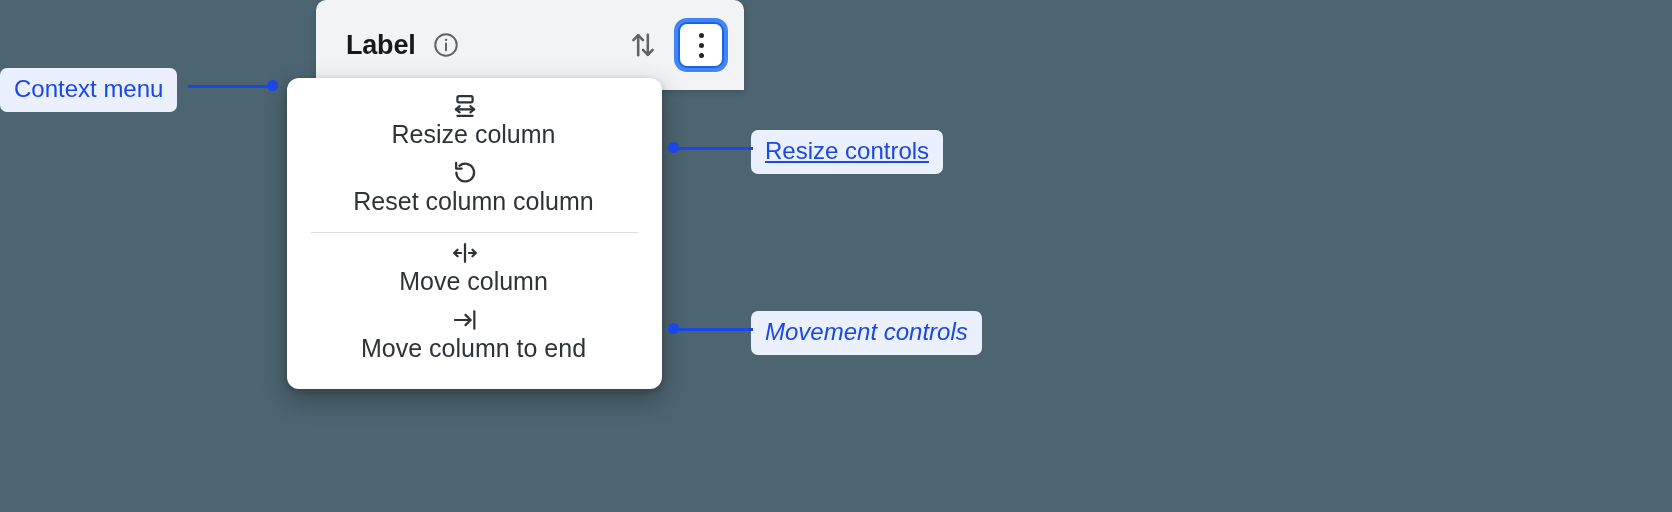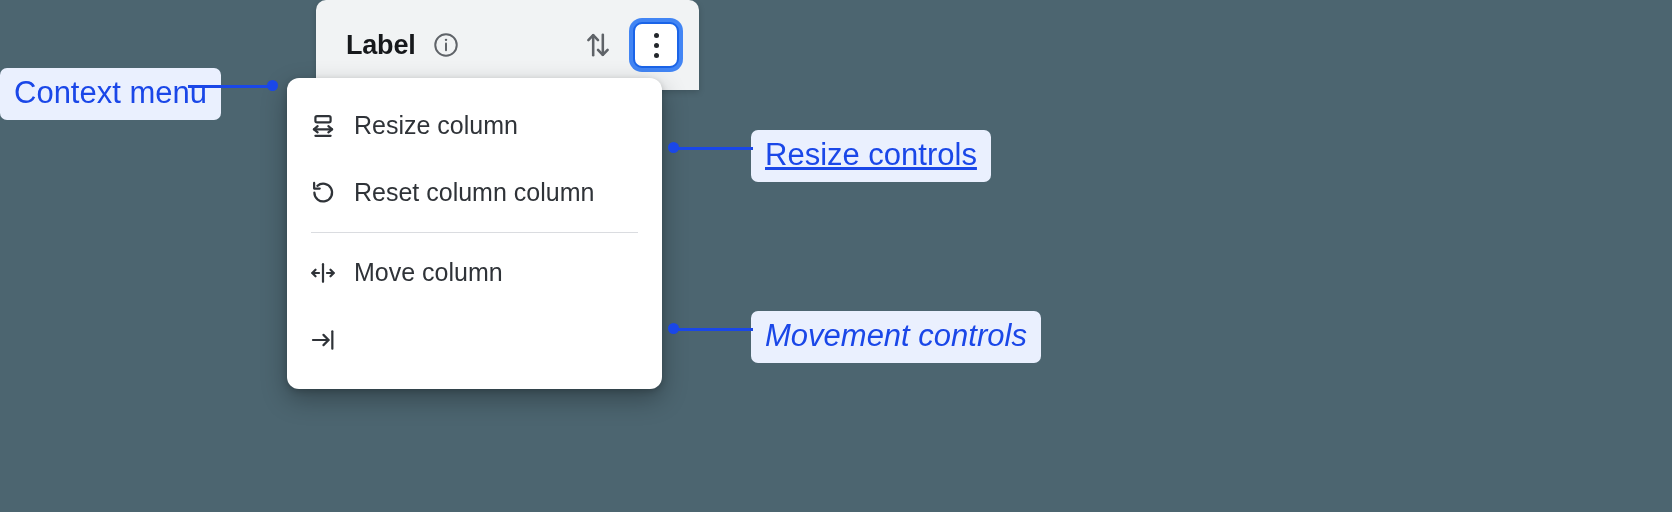--- a/index.html
+++ b/index.html
@@ -17,21 +17,21 @@
   .stage {
     position: absolute;
     inset: 0;
   }
 
   
   .column-header {
     position: absolute;
     left: 316px;
     top: 0px;
-    width: 383px;
+    width: 428px;
     height: 90px;
     background: #f1f3f4;
     border-radius: 10px 10px 0 0;
     box-sizing: border-box;
     display: flex;
     align-items: center;
     padding: 0 20px 0 30px;
     box-shadow: 0 2px 6px rgba(0,0,0,0.18);
   }
   .header-title {
@@ -87,20 +87,21 @@
     padding: 14px 0 16px 0;
     box-sizing: border-box;
   }
   .menu-item {
     display: flex;
     align-items: center;
     height: 67px;
     padding: 0 24px 0 22px;
     box-sizing: border-box;
     cursor: pointer;
+    flex-direction: column;
   }
   .menu-icon {
     width: 28px;
     height: 28px;
     flex: 0 0 28px;
     margin-right: 17px;
     display: block;
   }
   .menu-label {
     font-size: 25px;
@@ -111,21 +112,21 @@
     height: 1px;
     background: #dadce0;
     margin: 6px 24px 6px 24px;
   }
 
   
   .anno-pill {
     position: absolute;
     background: #eaf0fe;
     color: #1a47e8;
-    font-size: 31px;
+    font-size: 24px;
     border-radius: 7px;
     padding: 7px 14px 9px 14px;
     white-space: nowrap;
     box-sizing: border-box;
   }
   .anno-line {
     position: absolute;
     height: 3px;
     background: #1a47e8;
   }
@@ -226,20 +227,21 @@
 
 
     <div class="menu-item">
       <span>
         <svg class="menu-icon" viewBox="0 0 24 24" fill="none" stroke="#2f3338" stroke-width="1.9" stroke-linecap="round" stroke-linejoin="round">
           <line x1="20.0" y1="4.6" x2="20.0" y2="19.4"></line>
           <line x1="3.4" y1="12" x2="16.6" y2="12"></line>
           <polyline points="12.4,7.6 16.8,12 12.4,16.4"></polyline>
         </svg>
       </span>
+      <span class="menu-label">Move column to end</span>
     </div>
 
   </div>
 
   <div class="anno-pill" id="anno-context-pill">Context menu</div>
   <div class="anno-line" id="anno-context-line"></div>
   <div class="anno-dot" id="anno-context-dot"></div>
 
   <div class="anno-pill" id="anno-resize-pill">Resize controls</div>
   <div class="anno-line" id="anno-resize-line"></div>

